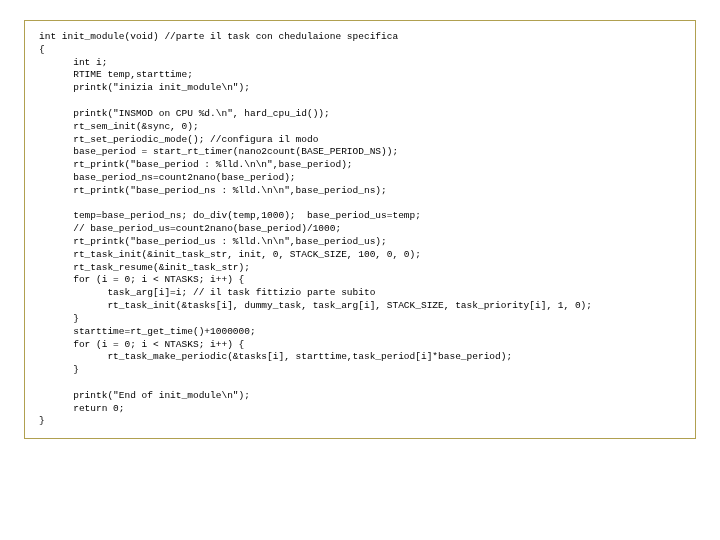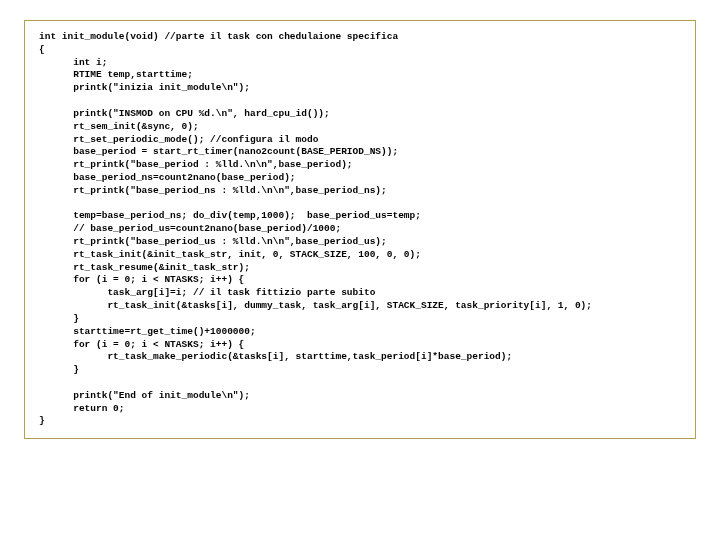--- a/index.html
+++ b/index.html
@@ -18,21 +18,20 @@
     box-sizing: border-box;
     width: 672px;
   }
   pre {
     margin: 0;
     font-family: "Courier New", Courier, monospace;
     font-size: 9.5px;
     line-height: 1.35;
     white-space: pre;
     color: #000;
-    font-weight: bold;
   }
 </style>
 </head>
 <body>
 
 <div class="code-box">
   <pre>int init_module(void) //parte il task con chedulaione specifica
 {
       int i;
       RTIME temp,starttime;

